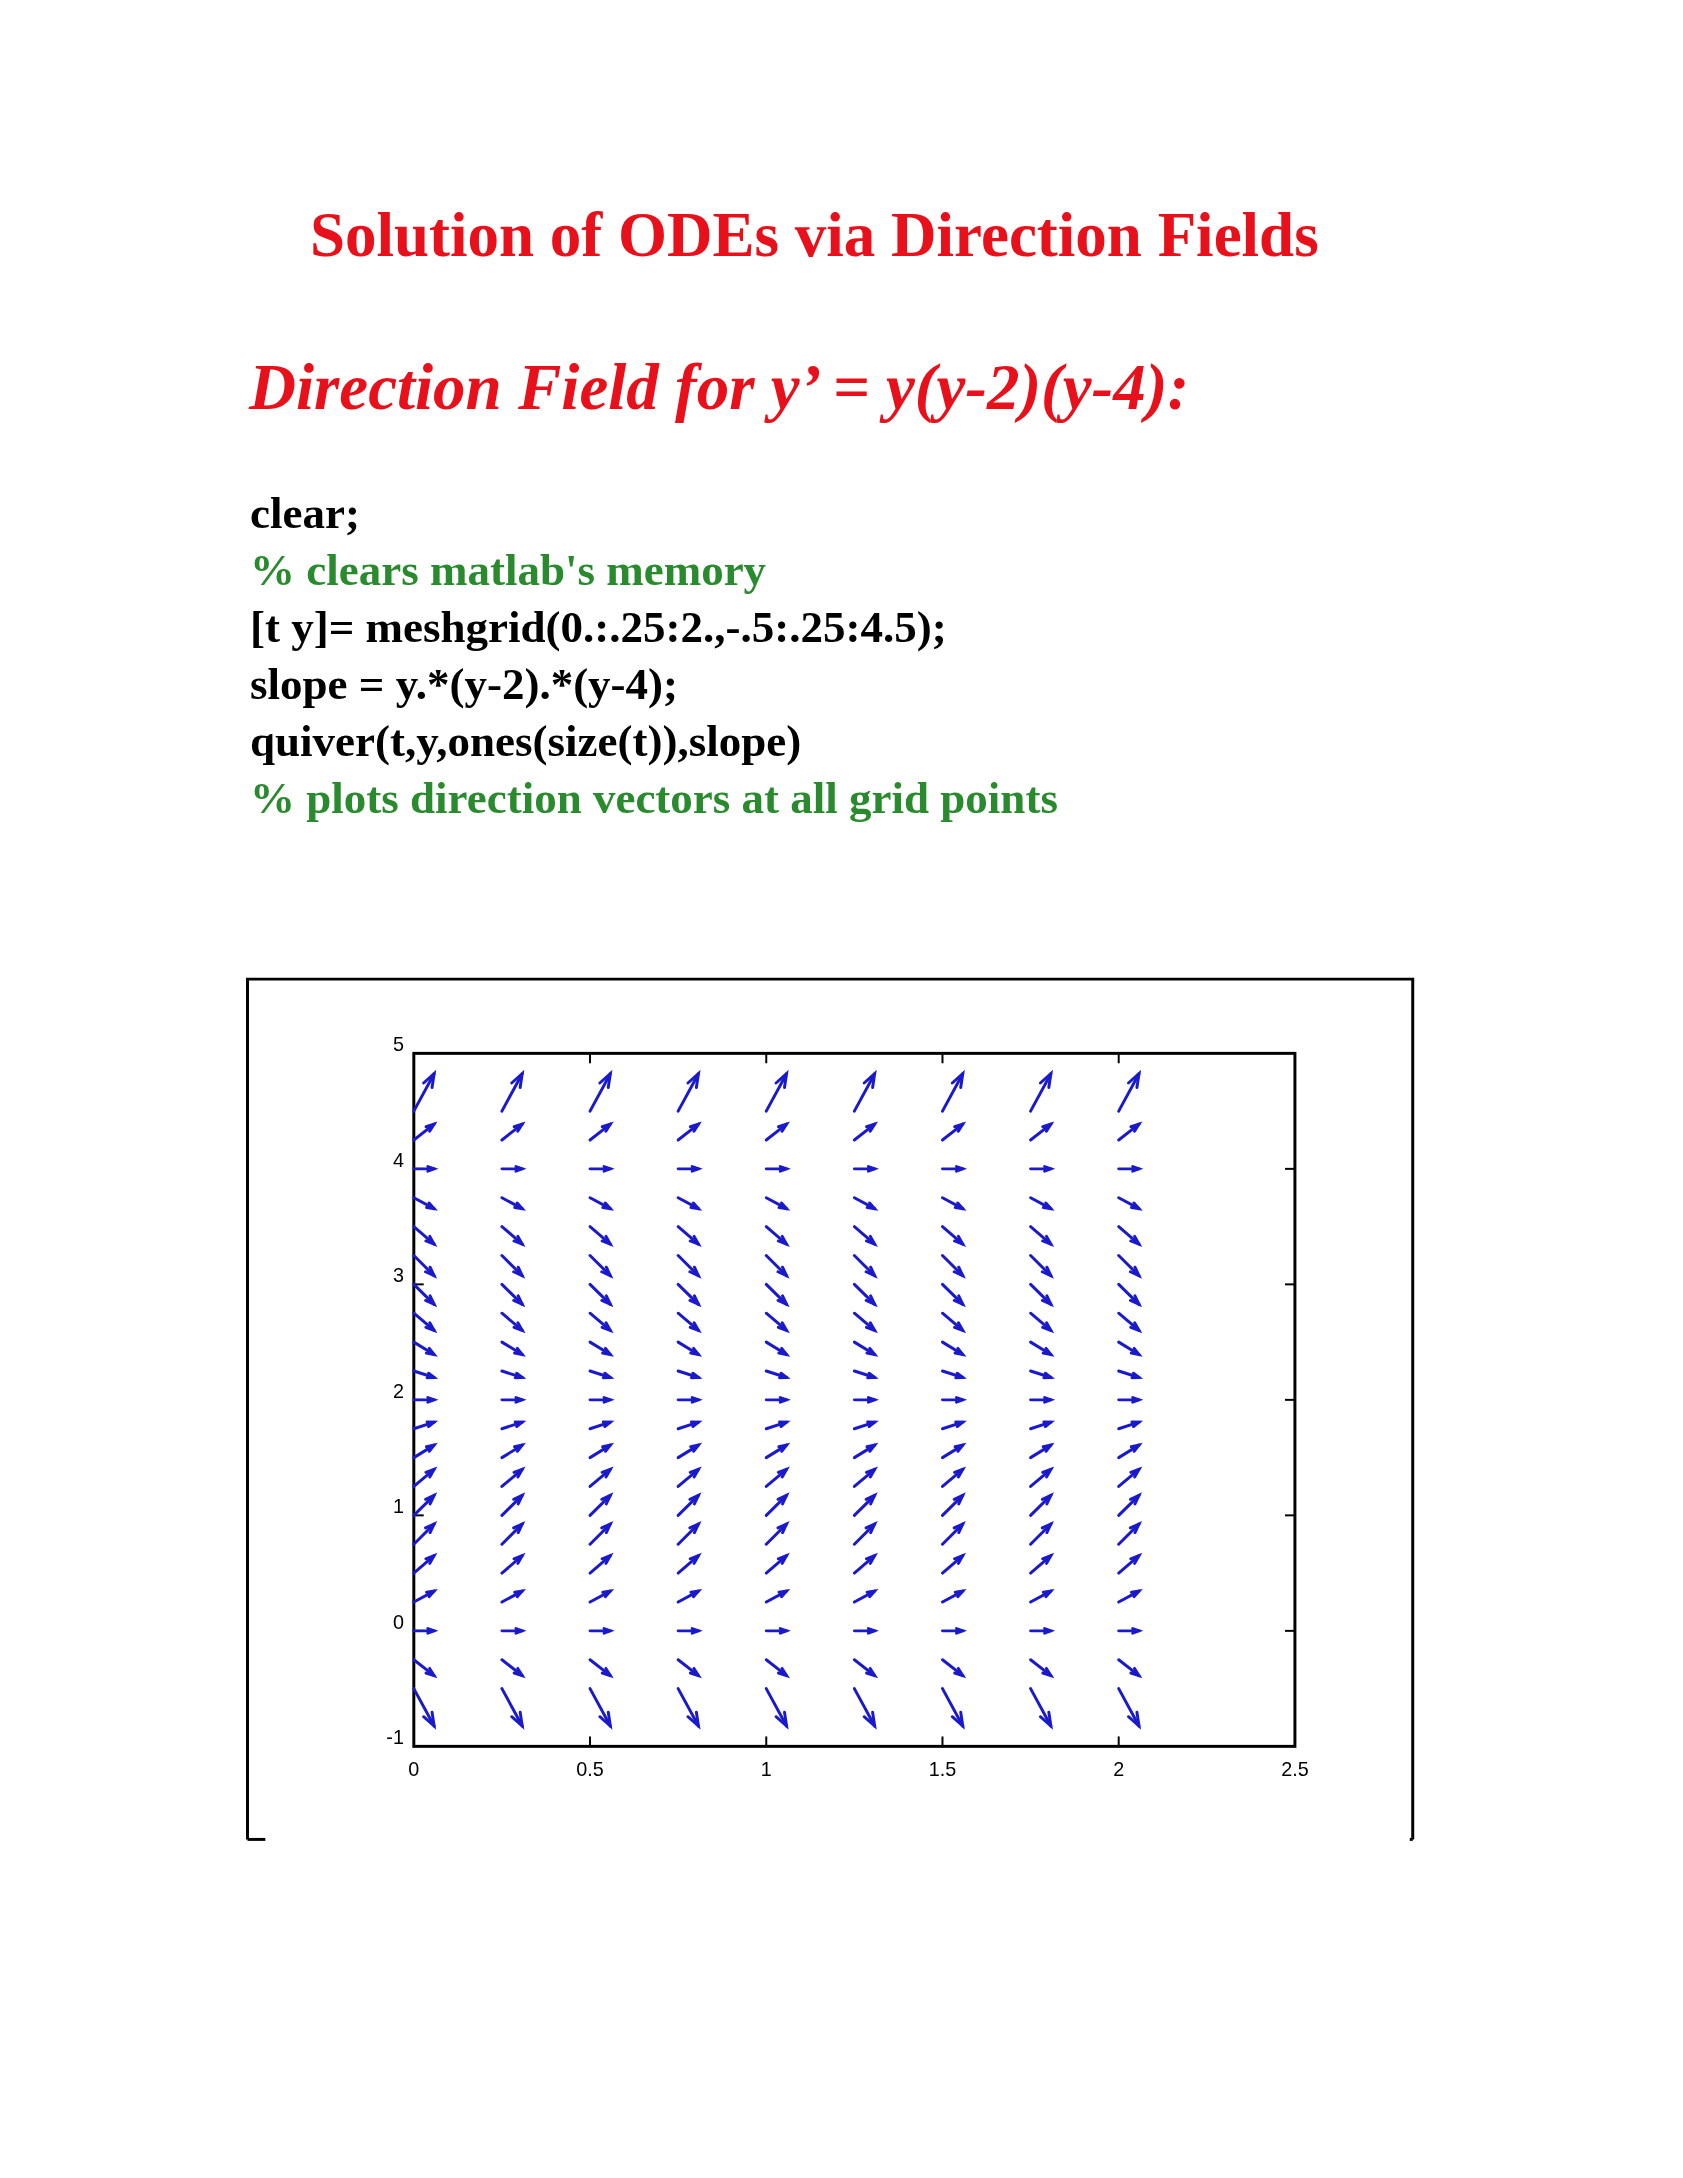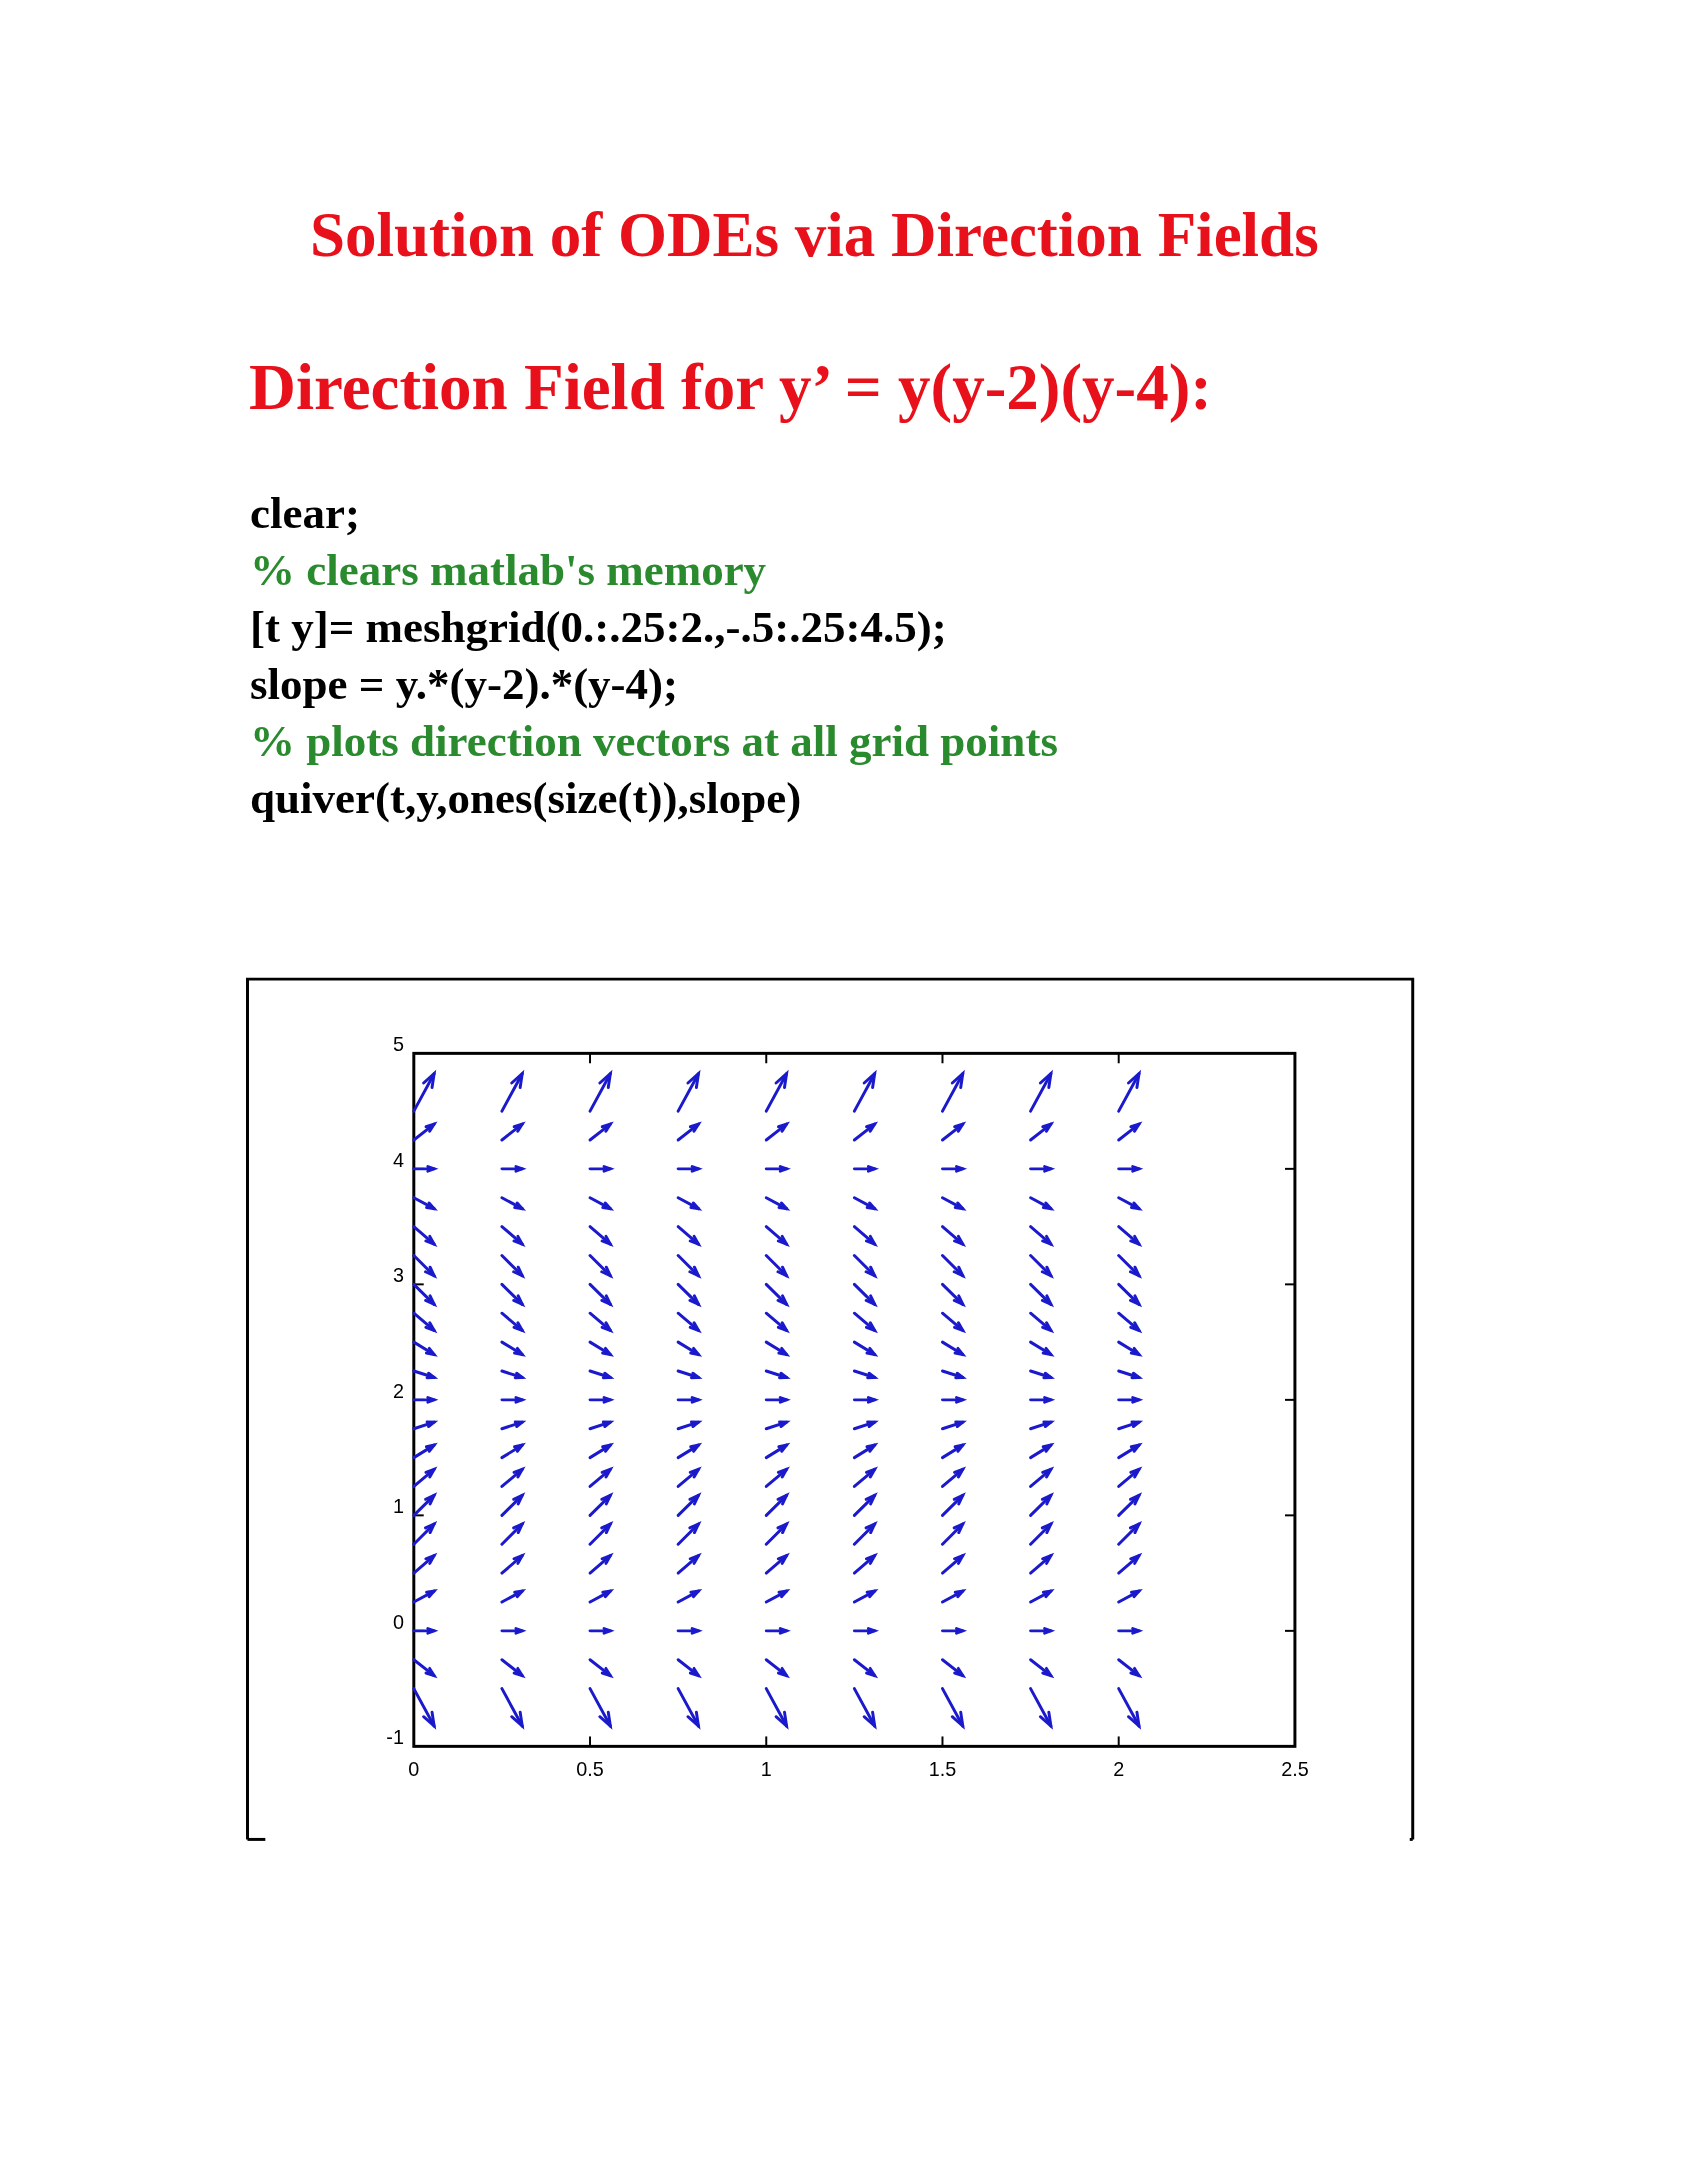--- a/index.html
+++ b/index.html
@@ -4,21 +4,21 @@
 <style>
   html, body { margin: 0; padding: 0; background: #ffffff; }
   body { width: 1683px; height: 2178px; position: relative; overflow: hidden; }
   .serif { font-family: "Liberation Serif", "DejaVu Serif", serif; font-weight: bold; }
   .title {
     position: absolute; left: 310px; top: 198px; width: 1069px;
     font-size: 63px; line-height: 75px; color: #e8101a; white-space: nowrap;
   }
   .header {
     position: absolute; left: 249px; top: 348px;
-    font-size: 65px; line-height: 79px; color: #e8101a; white-space: nowrap;
+    font-size: 65px; line-height: 79px; color: #e8101a; white-space: nowrap; font-style: italic;
   }
   .code {
     position: absolute; left: 250px; top: 485px; margin: 0; padding: 0;
   }
   .code-line {
     font-size: 45px; line-height: 57px; height: 57px; white-space: nowrap;
   }
   .code-line.comment { color: #2a8a2e; }
   .code-line.stmt { color: #000000; }
   .figure {
@@ -35,22 +35,22 @@
 <body>
 
 <div class="title serif">Solution of ODEs via Direction Fields</div>
 <div class="header serif">Direction Field for y’ = y(y-2)(y-4):</div>
 
 <div class="code serif">
   <div class="code-line stmt">clear;</div>
   <div class="code-line comment">%  clears matlab's memory</div>
   <div class="code-line stmt">[t y]= meshgrid(0.:.25:2.,-.5:.25:4.5);</div>
   <div class="code-line stmt">slope = y.*(y-2).*(y-4);</div>
+  <div class="code-line stmt">quiver(t,y,ones(size(t)),slope)</div>
   <div class="code-line comment">%  plots direction vectors at all grid points</div>
-  <div class="code-line stmt">quiver(t,y,ones(size(t)),slope)</div>
 </div>
 
 <div class="figure">
   <svg id="plot" width="1683" height="2178" viewBox="0 0 1700 2200" xmlns="http://www.w3.org/2000/svg">
     <g id="frame">
         <polyline points="250,1858 250,989 1427,989 1427,1858" stroke="#000000" stroke-width="3" fill="none"></polyline>
         <line x1="250" y1="1858" x2="268" y2="1858" stroke="#000000" stroke-width="3" fill="none"></line>
         <line x1="1424" y1="1858" x2="1427" y2="1858" stroke="#000000" stroke-width="3" fill="none"></line>
       </g>
     <g id="axes">

